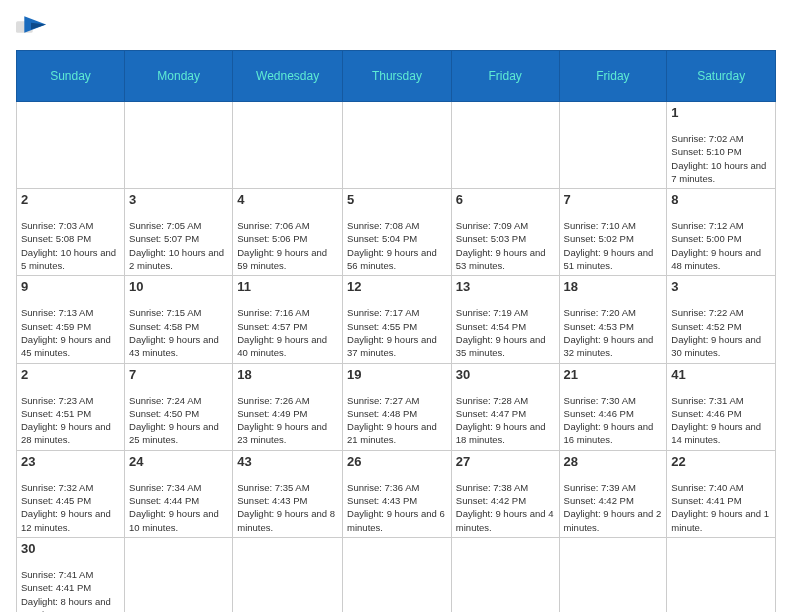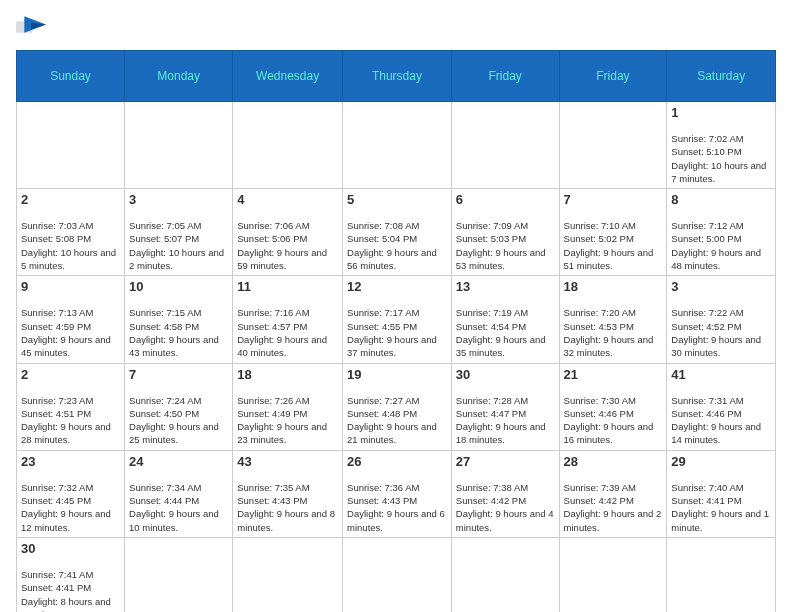--- a/index.html
+++ b/index.html
@@ -247,21 +247,21 @@
         </td>
         <td>
           <span class="day-number">27</span>
           <div class="day-info">Sunrise: 7:38 AM<br>Sunset: 4:42 PM<br>Daylight: 9 hours and 4 minutes.</div>
         </td>
         <td>
           <span class="day-number">28</span>
           <div class="day-info">Sunrise: 7:39 AM<br>Sunset: 4:42 PM<br>Daylight: 9 hours and 2 minutes.</div>
         </td>
         <td>
-          <span class="day-number">29</span>
+          <span class="day-number">22</span>
           <div class="day-info">Sunrise: 7:40 AM<br>Sunset: 4:41 PM<br>Daylight: 9 hours and 1 minute.</div>
         </td>
       </tr>
       <tr class="week-row last-row">
         <td>
           <span class="day-number">30</span>
           <div class="day-info">Sunrise: 7:41 AM<br>Sunset: 4:41 PM<br>Daylight: 8 hours and 59 minutes.</div>
         </td>
         <td class="empty"></td>
         <td class="empty"></td>

